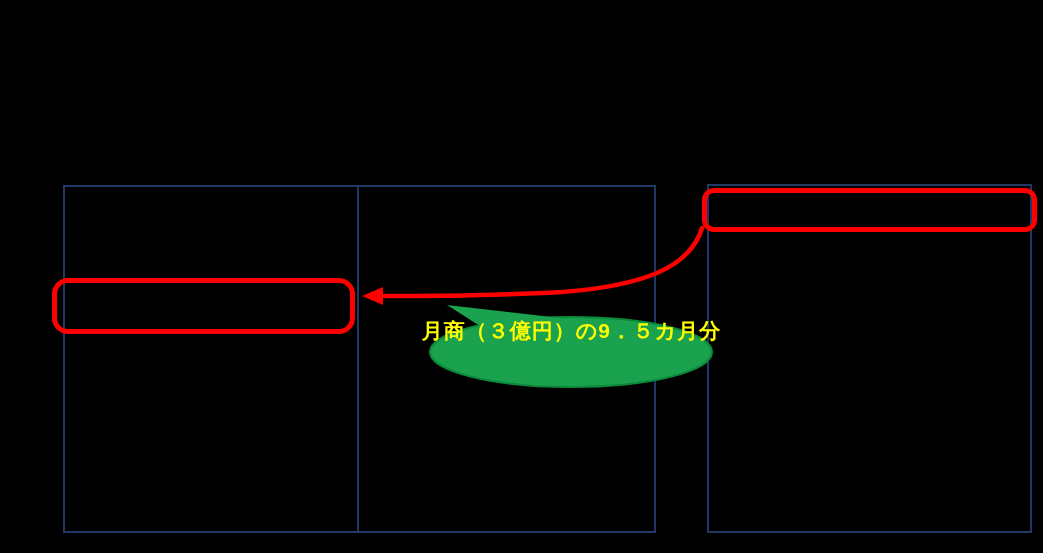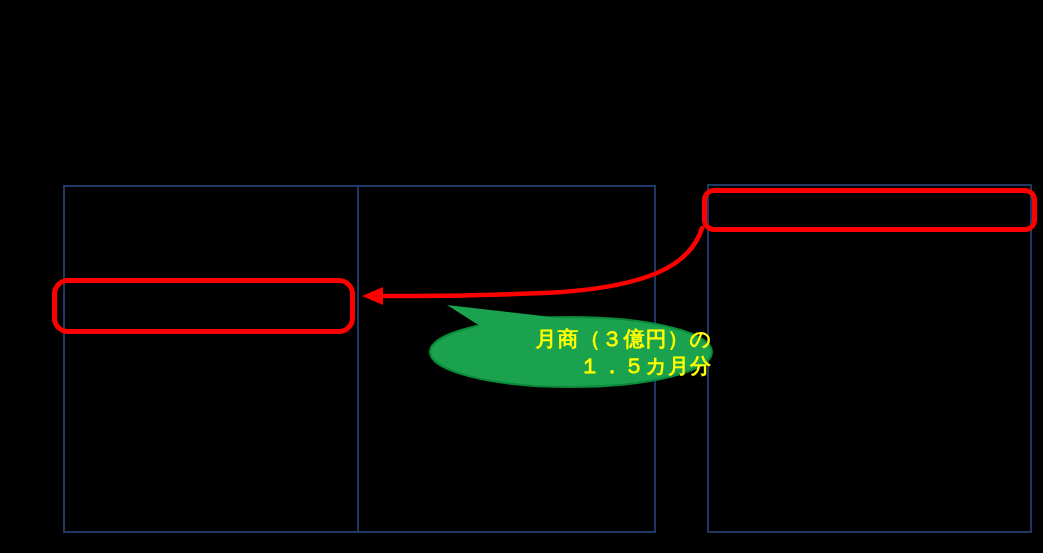--- a/index.html
+++ b/index.html
@@ -59,22 +59,21 @@
   .tail { fill: var(--callout-fill, #1BA24E); }
 
   .callout-text {
     position: absolute;
     left: 431px;
     top: 317px;
     width: 281px;
     height: 70px;
     z-index: 5;
     display: flex;
-    flex-direction: column;
-    align-items: flex-end;
+    align-items: flex-start;
     justify-content: center;
     color: var(--callout-text, #FFFF00);
     font-size: 21px;
     line-height: 27px;
     font-weight: bold;
     letter-spacing: 1px;
     white-space: nowrap;
     pointer-events: none;
   }
 </style>
@@ -92,16 +91,16 @@
 
   <svg class="overlay" viewBox="0 0 1043 553" xmlns="http://www.w3.org/2000/svg">
     <path class="curve" d="M 702 228 C 690 268, 642 286, 562 292 C 505 295, 438 296, 376 296"></path>
     <polygon class="arrowhead" points="362,296 383,287 383,305"></polygon>
     <ellipse class="bubble" cx="571" cy="352" rx="141" ry="35"></ellipse>
     <polygon class="tail" points="447,305 578,320 502,340"></polygon>
   </svg>
 
   <div class="callout-text">
     <div>月商（３億円）の</div>
-    <div>１．５カ月分</div>
+    <div>9．５カ月分</div>
   </div>
 
 </div>
 
 </body></html>

